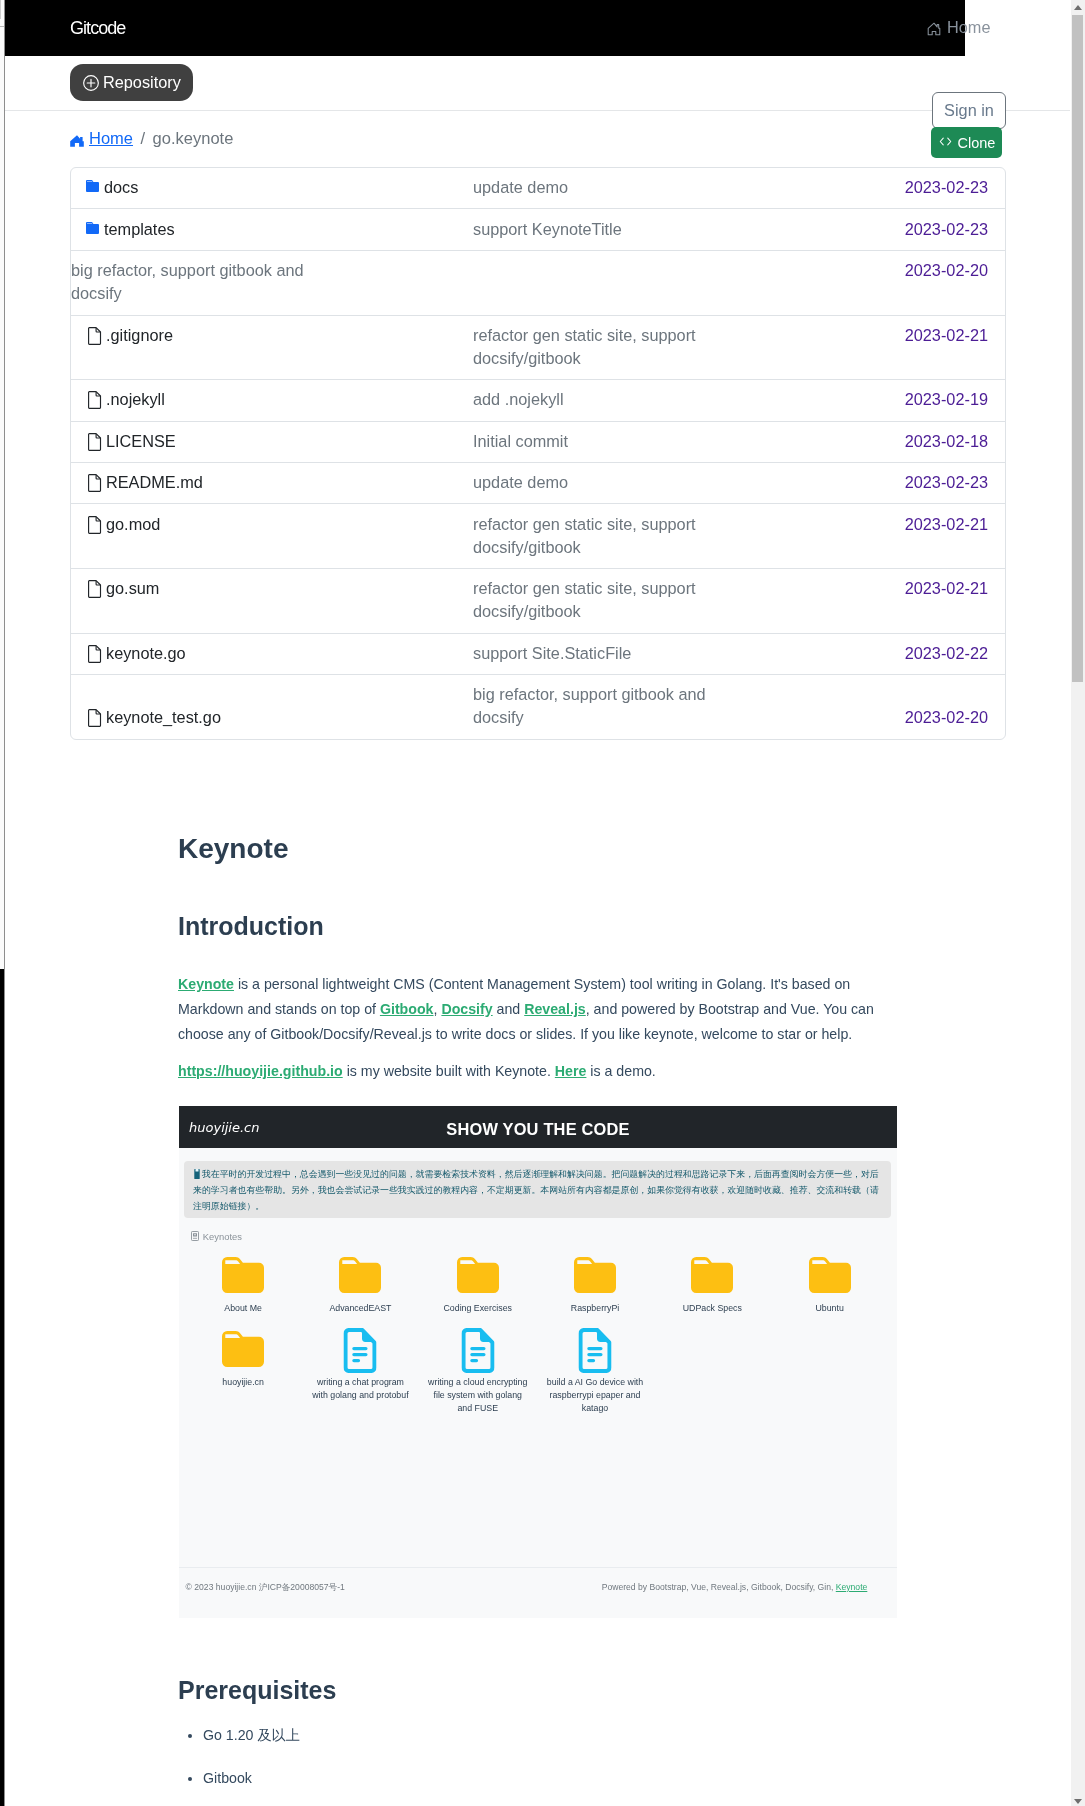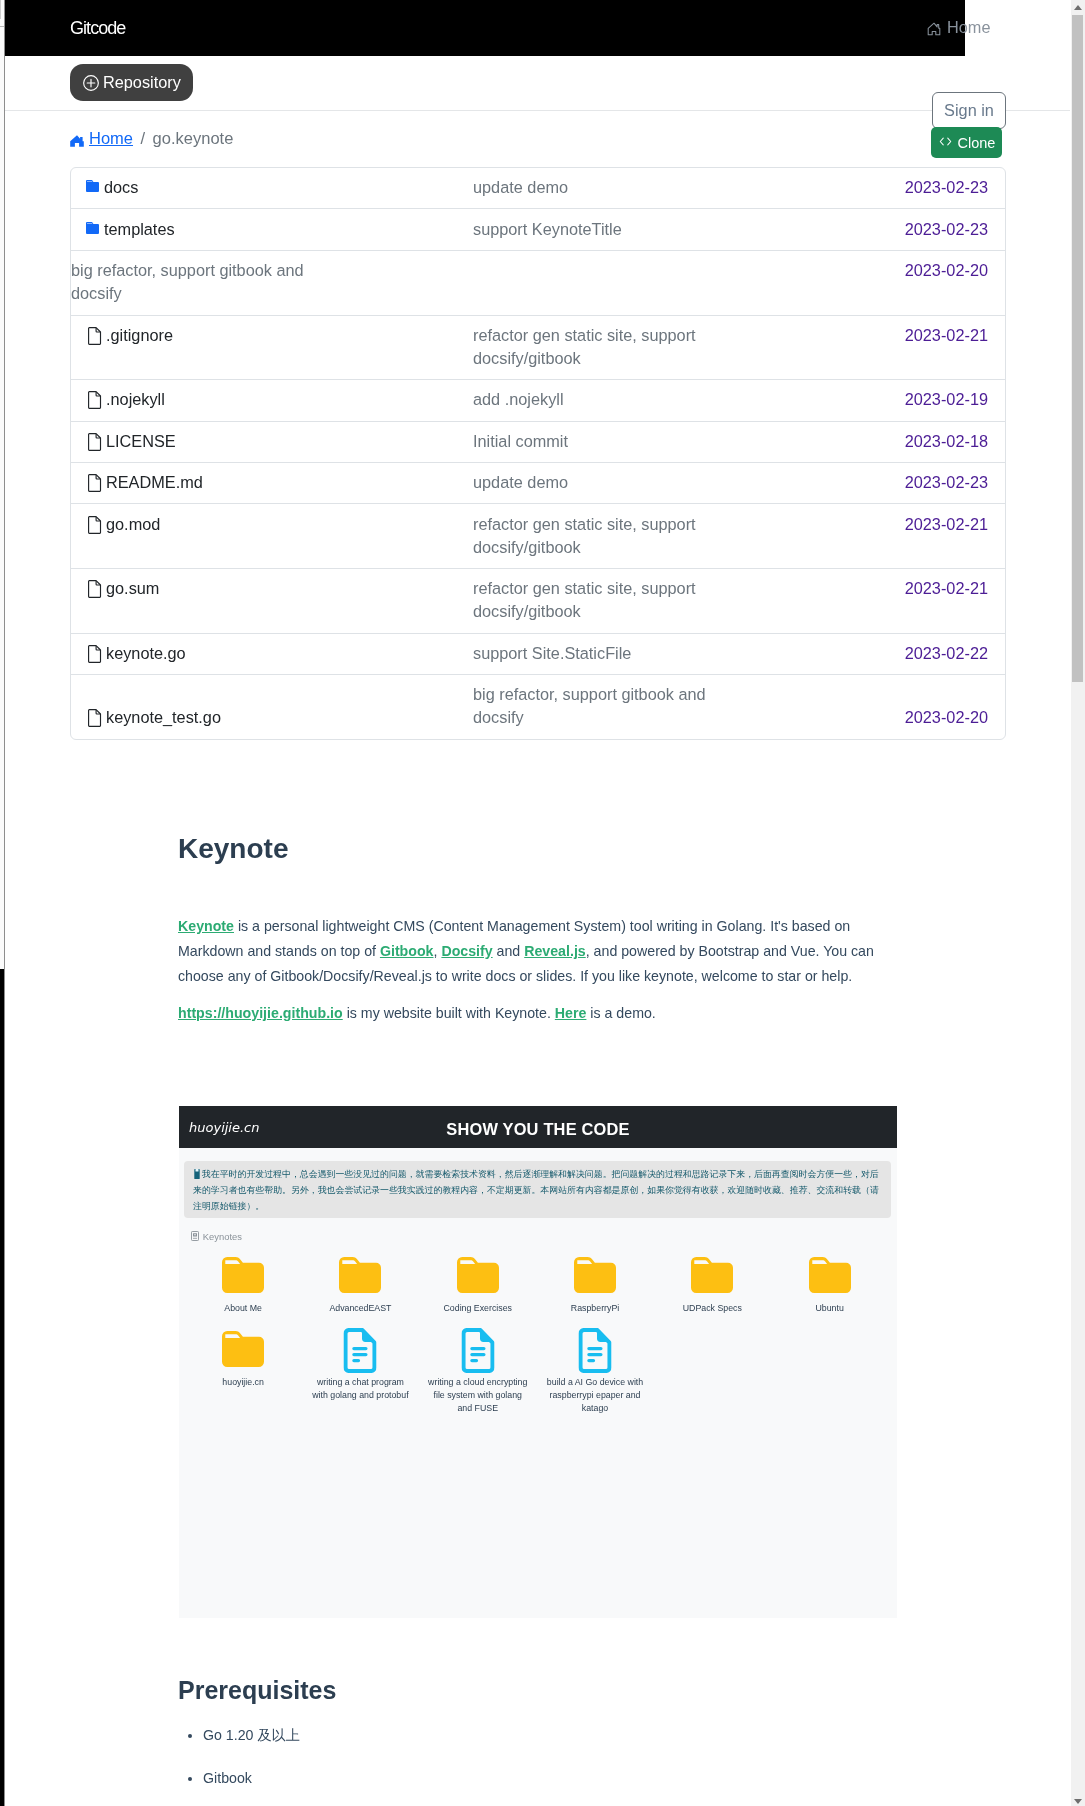--- a/index.html
+++ b/index.html
@@ -276,20 +276,21 @@
             </span>
             <span>keynote_test.go</span>
           </div>
           <div class="fmsg">big refactor, support gitbook and docsify</div>
           <div class="fdate">2023-02-20</div>
         </div>
       </div>
 
     <div id="readme">
       <h1 class="rm">Keynote</h1>
+      <h2 class="rm">Introduction</h2>
       <p class="rm"><a class="rm" href="#">Keynote</a><span> is a personal lightweight CMS (Content Management System) tool writing in Golang. It's based on Markdown and stands on top of </span><a class="rm" href="#">Gitbook</a><span>, </span><a class="rm" href="#">Docsify</a><span> and </span><a class="rm" href="#">Reveal.js</a><span>, and powered by Bootstrap and Vue. You can choose any of Gitbook/Docsify/Reveal.js to write docs or slides. If you like keynote, welcome to star or help.</span></p>
       <p class="rm"><a class="rm" href="#">https://huoyijie.github.io</a><span> is my website built with Keynote. </span><a class="rm" href="#">Here</a><span> is a demo.</span></p>
     </div>
 
     <div id="demo">
       <div id="demo-head">
         <div id="demo-logo">huoyijie.cn</div>
         <div id="demo-title">SHOW YOU THE CODE</div>
       </div>
       <div id="demo-notice">
@@ -400,20 +401,24 @@
             <span class="dico dfile">
               <svg width="33" height="45" viewBox="0 0 33 45" style="display:block;margin:0 auto">
                 <path d="M2 5.6A3.6 3.6 0 0 1 5.6 2h13.1l12.3 12.6v24.8a3.6 3.6 0 0 1-3.6 3.6H5.6A3.6 3.6 0 0 1 2 39.4z" fill="none" stroke="#18bdf0" stroke-width="4.1" stroke-linejoin="round"></path>
                 <path d="M18.5 2.3v8.3a3.4 3.4 0 0 0 3.4 3.4h8.3z" fill="#18bdf0"></path>
                 <path d="M10.4 20.6h12.0M10.4 26.6h12.0M10.4 32.6h4.6" stroke="#18bdf0" stroke-width="3.3" stroke-linecap="round"></path>
               </svg>
             </span>
             <span class="lbl">build a AI Go device with raspberrypi epaper and katago</span>
           </div>
         </div>
+      <div id="demo-footer">
+        <div id="demo-foot-l">© 2023 huoyijie.cn 沪ICP备20008057号-1</div>
+        <div id="demo-foot-r"><span>Powered by Bootstrap, Vue, Reveal.js, Gitbook, Docsify, Gin, </span><a href="#">Keynote</a></div>
+      </div>
     </div>
 
     <div id="prereq">
       <h2 class="rm">Prerequisites</h2>
       <ul class="rm">
           <li>Go 1.20 及以上</li>
           <li>Gitbook</li>
         </ul>
     </div>
   </div>

